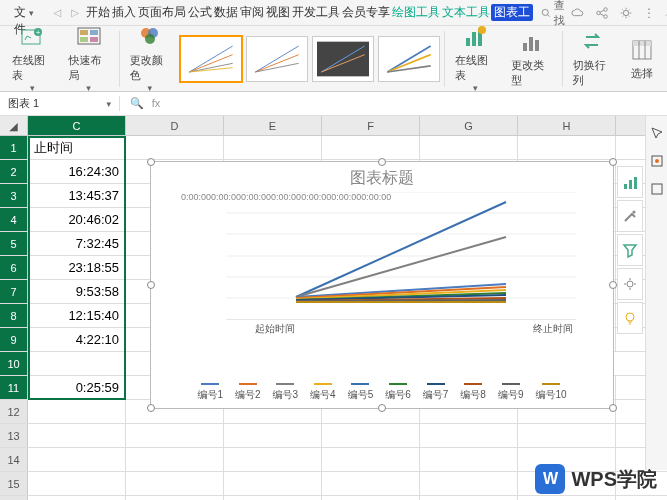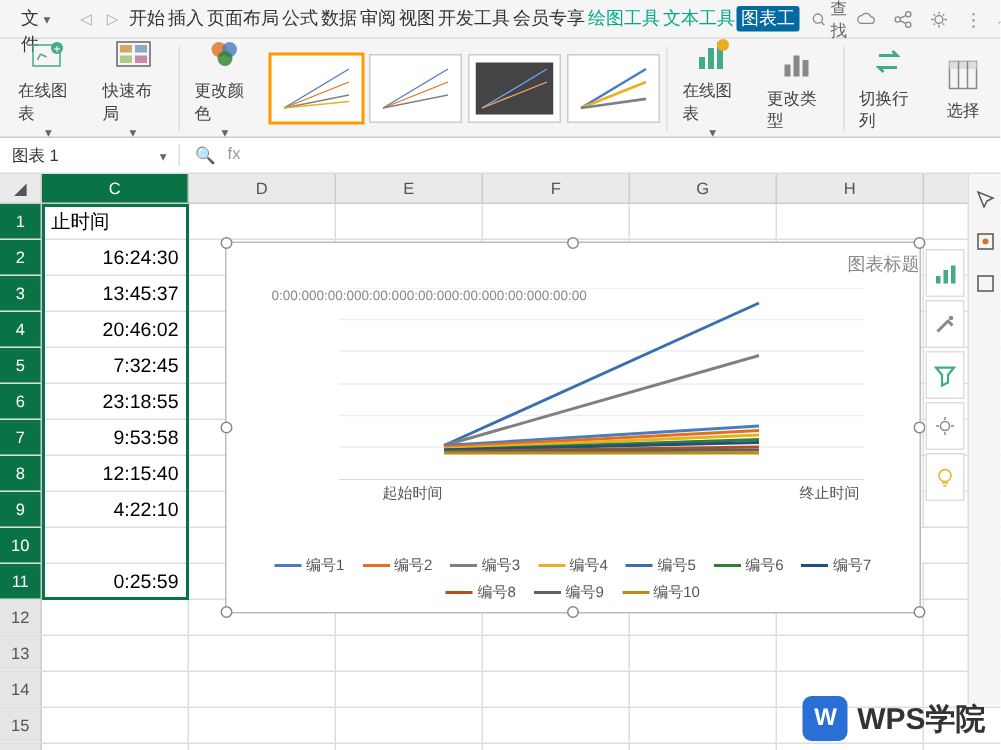--- a/index.html
+++ b/index.html
@@ -3,21 +3,21 @@
 <meta charset="utf-8">
 <style>
 * { margin:0; padding:0; box-sizing:border-box; font-family:"Microsoft YaHei",Arial,sans-serif; }
 body { width:667px; height:500px; background:#fff; overflow:hidden; position:relative; }
 .topbar { display:flex; align-items:center; height:26px; background:#f5f5f5; border-bottom:1px solid #ddd; padding:0 6px; gap:2px; font-size:12px; }
 .filebtn { display:flex; align-items:center; padding:0 8px; color:#333; }
 .vsep { width:1px; height:18px; background:#ccc; margin:0 2px; }
 .tabs { display:flex; align-items:center; font-size:12px; color:#333; white-space:nowrap; }
 .tab { padding:0 1px; cursor:pointer; }
 .tab.green { color:#0a8; }
-.tab.active { background:#0369a1; color:#fff; padding:0 3px; border-radius:2px; }
+.tab.active { background:#1d4ed8; color:#fff; padding:0 3px; border-radius:2px; }
 .search { margin-left:6px; display:flex; align-items:center; color:#666; font-size:11px; gap:3px; }
 .topright { margin-left:auto; display:flex; gap:10px; color:#666; }
 .ticon { width:14px; height:14px; }
 .ribbon { display:flex; height:66px; background:#f5f5f5; border-bottom:1px solid #ccc; padding:4px 6px; gap:4px; align-items:center; }
 .rgroup { display:flex; flex-direction:column; align-items:center; font-size:11px; color:#444; padding:0 6px; }
 .ricon { width:26px; height:26px; display:flex; align-items:center; justify-content:center; margin-bottom:3px; }
 .rsep { width:1px; height:56px; background:#ddd; }
 .thumbs { display:flex; gap:4px; }
 .thumb { width:62px; height:46px; border:1px solid #ccc; background:#fff; position:relative; padding:4px; }
 .thumb.active { border:1px solid #f90; box-shadow:0 0 0 1px #f90; }
@@ -35,23 +35,23 @@
 .row { display:flex; height:24px; border-bottom:1px solid #ddd; font-size:13px; }
 .rh { width:28px; background:#e5e5e5; border-right:1px solid #ccc; text-align:center; line-height:24px; font-size:11px; color:#555; }
 .rh.sel { background:#0a7346; color:#fff; }
 .cell { border-right:1px solid #ddd; padding:0 6px; line-height:24px; text-align:right; color:#000; }
 .cell.C { width:98px; }
 .cell.other { width:98px; }
 .cell.hdr {text-align:left;}
 .selrange { position:absolute; left:28px; top:20px; width:98px; height:264px; border:2px solid #0a7346; pointer-events:none; }
 .chartobj { position:absolute; left:150px; top:161px; width:464px; height:248px; background:#fff; border:1px solid #bbb; }
 .handle { position:absolute; width:8px; height:8px; background:#fff; border:1px solid #888; border-radius:4px; }
-.charttitle { text-align:right; font-size:12px; color:#888; padding:6px 0; }
+.charttitle { text-align:center; font-size:16px; color:#888; padding:6px 0; }
 .legend { position:absolute; bottom:6px; left:0; right:0; display:flex; flex-wrap:wrap; justify-content:center; gap:4px 12px; font-size:10px; color:#555; padding:0 20px; }
-.lg { display:flex; align-items:center; gap:3px; }
+.lg { display:flex; align-items:center; gap:3px;flex-direction:column; }
 .lgline { width:18px; height:2px; }
 .yticks { position:absolute; left:30px; top:30px; bottom:90px; display:flex; flex-direction:row; justify-content:space-between; font-size:9px; color:#888; }
 .xticks { position:absolute; bottom:72px; left:104px; right:40px; display:flex; justify-content:space-between; font-size:10px; color:#555; }
 .sidetools { position:absolute; right:0; top:0; width:26px; display:flex; flex-direction:column; }
 .stool { width:26px; height:32px; border:1px solid #ddd; background:#fff; display:flex; align-items:center; justify-content:center; margin-bottom:2px; }
 .rightbar { position:absolute; right:0; top:116px; width:22px; bottom:30px; background:#f5f5f5; border-left:1px solid #ddd; display:flex; flex-direction:column; align-items:center; gap:14px; padding-top:10px; }
 .watermark { position:absolute; right:10px; bottom:6px; display:flex; align-items:center; gap:6px; font-size:20px; font-weight:bold; color:#333; }
 .wpsicon { width:30px; height:30px; background:#2a6fd6; border-radius:6px; color:#fff; display:flex; align-items:center; justify-content:center; font-size:16px; font-weight:bold; }
 .dd { font-size:9px; color:#666; }
 </style>

